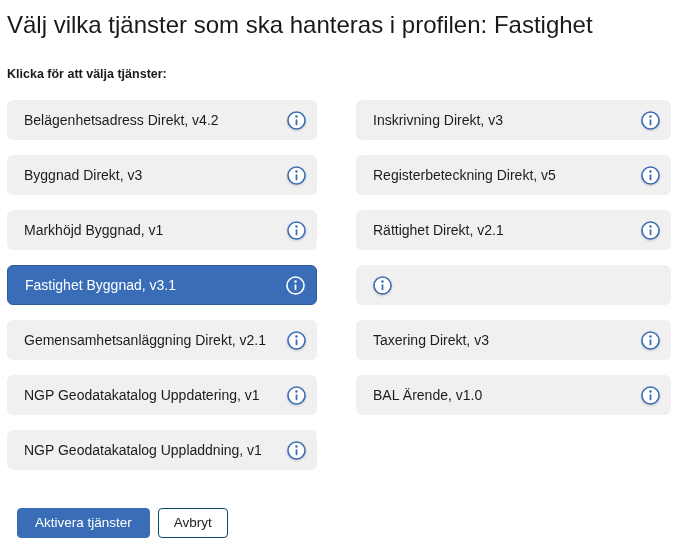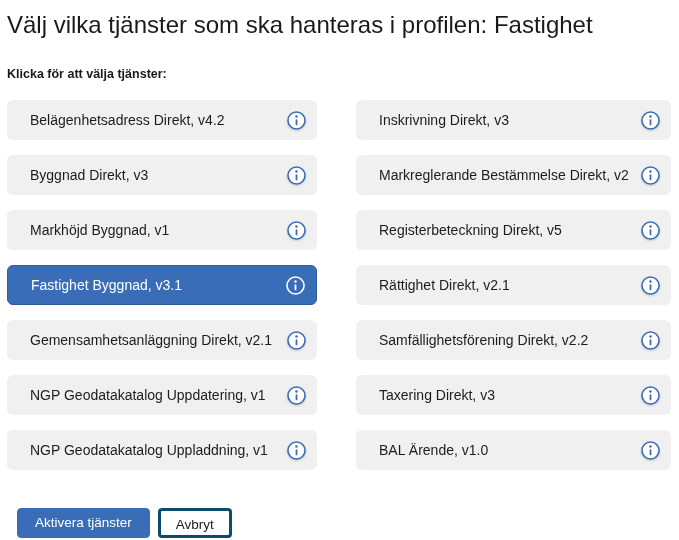--- a/index.html
+++ b/index.html
@@ -35,21 +35,21 @@
 
   .tile {
     box-sizing: border-box;
     height: 40px;
     background: #f0f0f0;
     border: none;
     border-radius: 6px;
     display: flex;
     align-items: center;
     justify-content: space-between;
-    padding: 0 11px 0 23px;
+    padding: 0 11px 0 17px;
     font-family: "Liberation Sans", sans-serif;
     font-size: 14px;
     color: #1c1c1c;
     cursor: pointer;
     text-align: left;
   }
   .tile-label { white-space: nowrap; overflow: hidden; }
   .tile.selected {
     background: #3a6db7;
     border: 1px solid #2f5c9c;
@@ -82,21 +82,21 @@
   }
   .btn-primary {
     background: #3a6db7;
     color: #ffffff;
     border: 1px solid #3a6db7;
     padding: 0 17px;
   }
   .btn-secondary {
     background: #ffffff;
     color: #1c1c1c;
-    border: 3px solid #0c4a6e;
+    border: 1px solid #0c4a6e;
     padding: 0 15px;
   }
 </style>
 </head>
 <body>
 
 <div class="wrap">
   <h1 class="page-title">Välj vilka tjänster som ska hanteras i profilen: Fastighet</h1>
   <div class="instruction">Klicka för att välja tjänster:</div>
 
@@ -178,51 +178,40 @@
     <span class="tile-label">Inskrivning Direkt, v3</span>
     <span class="info-icon">
       <svg viewBox="0 0 16 16" aria-hidden="true">
         <circle class="icon-bg" cx="8" cy="8" r="7.2" stroke="currentColor" stroke-width="1.35"></circle>
         <circle cx="8" cy="4.7" r="1.05" fill="currentColor" stroke="none"></circle>
         <rect x="7.25" y="6.9" width="1.5" height="5.2" rx="0.75" fill="currentColor" stroke="none"></rect>
       </svg>
     </span>
   </button>
         <button class="tile">
-    <span class="tile-label">Markreglerande Bestämmelse Direkt, v2</span>
-    <span class="info-icon">
-      <svg viewBox="0 0 16 16" aria-hidden="true">
-        <circle class="icon-bg" cx="8" cy="8" r="7.2" stroke="currentColor" stroke-width="1.35"></circle>
-        <circle cx="8" cy="4.7" r="1.05" fill="currentColor" stroke="none"></circle>
-        <rect x="7.25" y="6.9" width="1.5" height="5.2" rx="0.75" fill="currentColor" stroke="none"></rect>
-      </svg>
-    </span>
-  </button>
-        <button class="tile">
     <span class="tile-label">Registerbeteckning Direkt, v5</span>
     <span class="info-icon">
       <svg viewBox="0 0 16 16" aria-hidden="true">
         <circle class="icon-bg" cx="8" cy="8" r="7.2" stroke="currentColor" stroke-width="1.35"></circle>
         <circle cx="8" cy="4.7" r="1.05" fill="currentColor" stroke="none"></circle>
         <rect x="7.25" y="6.9" width="1.5" height="5.2" rx="0.75" fill="currentColor" stroke="none"></rect>
       </svg>
     </span>
   </button>
         <button class="tile">
     <span class="tile-label">Rättighet Direkt, v2.1</span>
     <span class="info-icon">
       <svg viewBox="0 0 16 16" aria-hidden="true">
         <circle class="icon-bg" cx="8" cy="8" r="7.2" stroke="currentColor" stroke-width="1.35"></circle>
         <circle cx="8" cy="4.7" r="1.05" fill="currentColor" stroke="none"></circle>
         <rect x="7.25" y="6.9" width="1.5" height="5.2" rx="0.75" fill="currentColor" stroke="none"></rect>
       </svg>
     </span>
   </button>
         <button class="tile">
-    <span class="tile-label">Samfällighetsförening Direkt, v2.2</span>
     <span class="info-icon">
       <svg viewBox="0 0 16 16" aria-hidden="true">
         <circle class="icon-bg" cx="8" cy="8" r="7.2" stroke="currentColor" stroke-width="1.35"></circle>
         <circle cx="8" cy="4.7" r="1.05" fill="currentColor" stroke="none"></circle>
         <rect x="7.25" y="6.9" width="1.5" height="5.2" rx="0.75" fill="currentColor" stroke="none"></rect>
       </svg>
     </span>
   </button>
         <button class="tile">
     <span class="tile-label">Taxering Direkt, v3</span>

